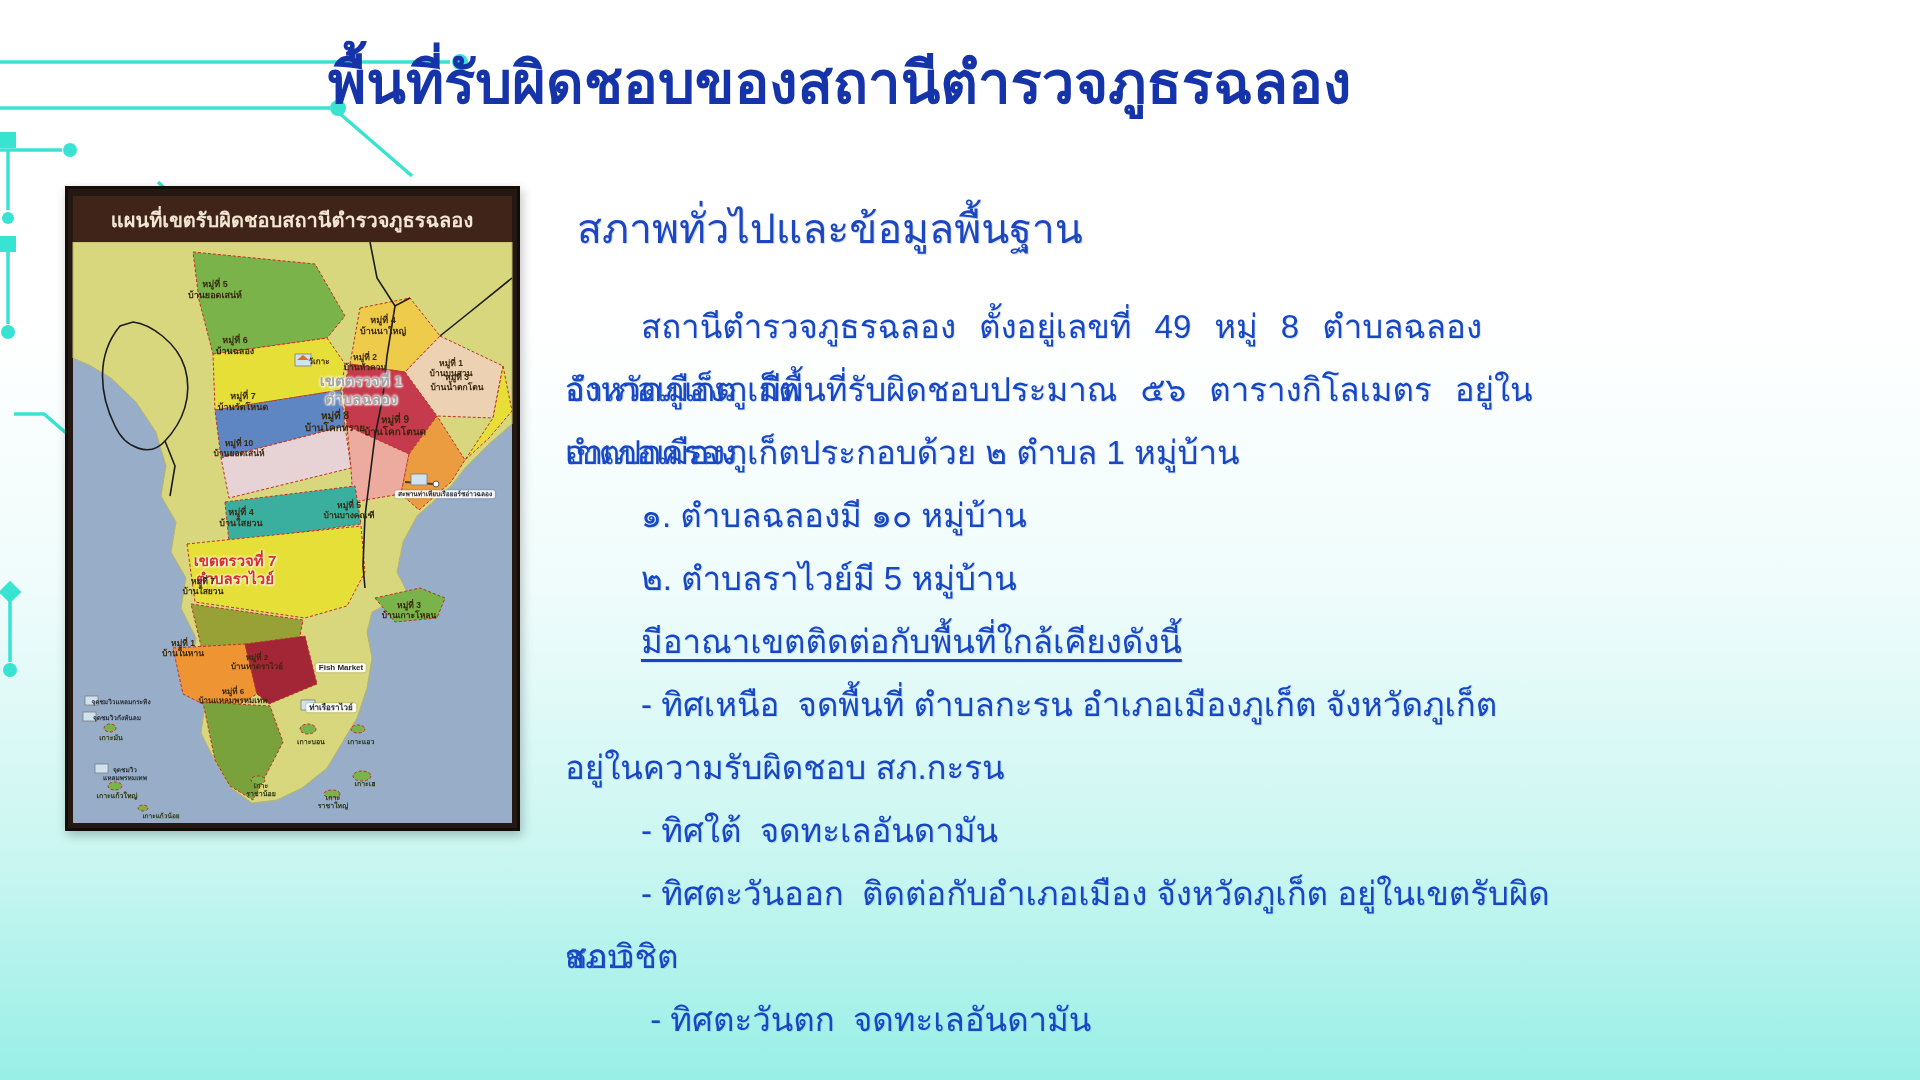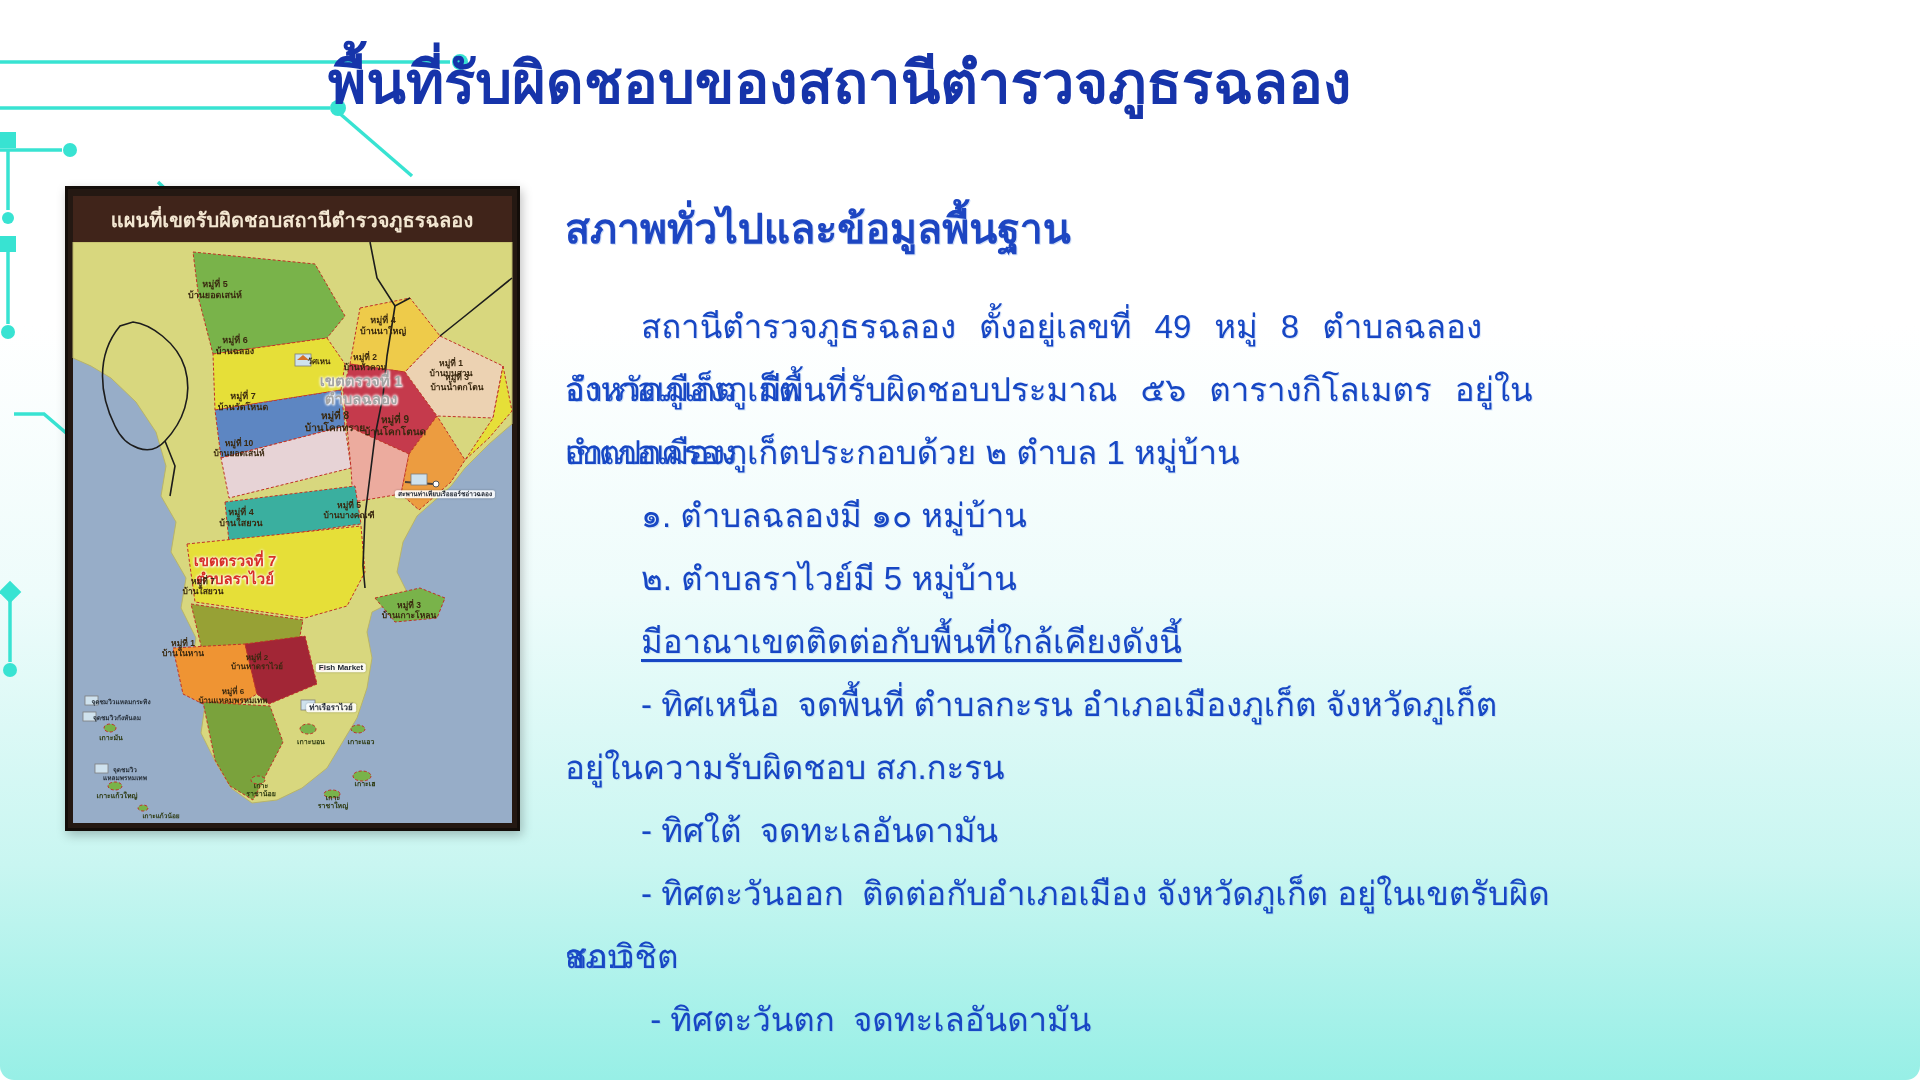--- a/index.html
+++ b/index.html
@@ -5,21 +5,20 @@
   html,body{margin:0;padding:0;}
   body{
     width:1920px;height:1080px;overflow:hidden;
     font-family:"Liberation Sans","DejaVu Sans",sans-serif;
     background:#fff;
   }
   .slide{
     position:relative;width:1920px;height:1080px;
     background:linear-gradient(180deg,#ffffff 0%,#ffffff 30%,#eefcfb 55%,#c9f6f1 80%,#97efe6 100%);
     overflow:hidden;
-    border-radius:14px;
   }
   
   .circuit{position:absolute;left:0;top:0;pointer-events:none;}
   
   .slide-title{
     position:absolute;left:328px;top:48px;width:1300px;
     font-size:58px;font-weight:800;color:#1634aa;
     letter-spacing:0;line-height:1.2;margin:0;
   }
   
@@ -36,21 +35,21 @@
     font-weight:600;color:#39280f;
   }
   .map-label.zone1{font-weight:800;color:#a3a3a3;text-shadow:0 0 3px #fff,0 0 3px #fff,1px 1px 2px #fff;}
   .map-label.zone2{font-weight:800;color:#d82f27;text-shadow:0 0 3px #fff,0 0 3px #fff,1px 1px 2px #fff;}
   .map-label.island{color:#2d3a11;}
   .map-label.poi{color:#27303a;font-weight:600;}
   .map-label.tag{background:rgba(255,255,255,.88);color:#1d2430;padding:0 3px;border-radius:2px;white-space:nowrap;box-shadow:0 0 2px rgba(0,0,0,.35);}
   
   .content{position:absolute;left:565px;top:196px;width:990px;}
   .section-heading{
-    margin:0 0 34px 0;font-size:41px;font-weight:700;color:#1d46c2;
+    margin:0 0 34px 12px;font-size:41px;font-weight:400;color:#1d46c2;
     text-shadow:1px 1px 0 rgba(120,160,230,.35);
   }
   .body-lines{width:985px;}
   .line{
     font-size:33px;font-weight:400;color:#1747c4;line-height:63px;height:63px;
     white-space:pre-wrap;text-shadow:1px 1px 0 rgba(130,170,235,.30);
   }
   .line.ind{text-indent:76px;}
   .line.spread{word-spacing:0.42em;}
   .line.u{text-decoration:underline;text-underline-offset:6px;text-decoration-thickness:3px;}
@@ -166,21 +165,21 @@
         <div class="map-label village" style="left: 178px; top: 216px; font-size: 9px;">หมู่ที่ 7
 บ้านวัดโหนด</div>
         <div class="map-label village" style="left: 174px; top: 262px; font-size: 8.5px;">หมู่ที่ 10
 บ้านยอดเสน่ห์</div>
         <div class="map-label village" style="left: 318px; top: 140px; font-size: 9px;">หมู่ที่ 4
 บ้านนาใหญ่</div>
         <div class="map-label village" style="left: 386px; top: 182px; font-size: 8.5px;">หมู่ที่ 1
 บ้านบนสวน</div>
         <div class="map-label village" style="left: 300px; top: 176px; font-size: 8.5px;">หมู่ที่ 2
 บ้านหัวควน</div>
-        <div class="map-label village" style="left: 254px; top: 176px; font-size: 8px;">วัศเหน</div>
+        <div class="map-label village" style="left: 254px; top: 176px; font-size: 8px;">วัเกาะ</div>
         <div class="map-label zone1" style="left: 296px; top: 204px; font-size: 15px;">เขตตรวจที่ 1
 ตำบลฉลอง</div>
         <div class="map-label village" style="left: 270px; top: 236px; font-size: 10px;">หมู่ที่ 8
 บ้านโคกทราย</div>
         <div class="map-label village" style="left: 330px; top: 240px; font-size: 10px;">หมู่ที่ 9
 บ้านโคกโตนด</div>
         <div class="map-label village" style="left: 392px; top: 196px; font-size: 8.5px;">หมู่ที่ 3
 บ้านน้ำตกโตน</div>
         <div class="map-label village" style="left: 176px; top: 332px; font-size: 9px;">หมู่ที่ 4
 บ้านใสยวน</div>

